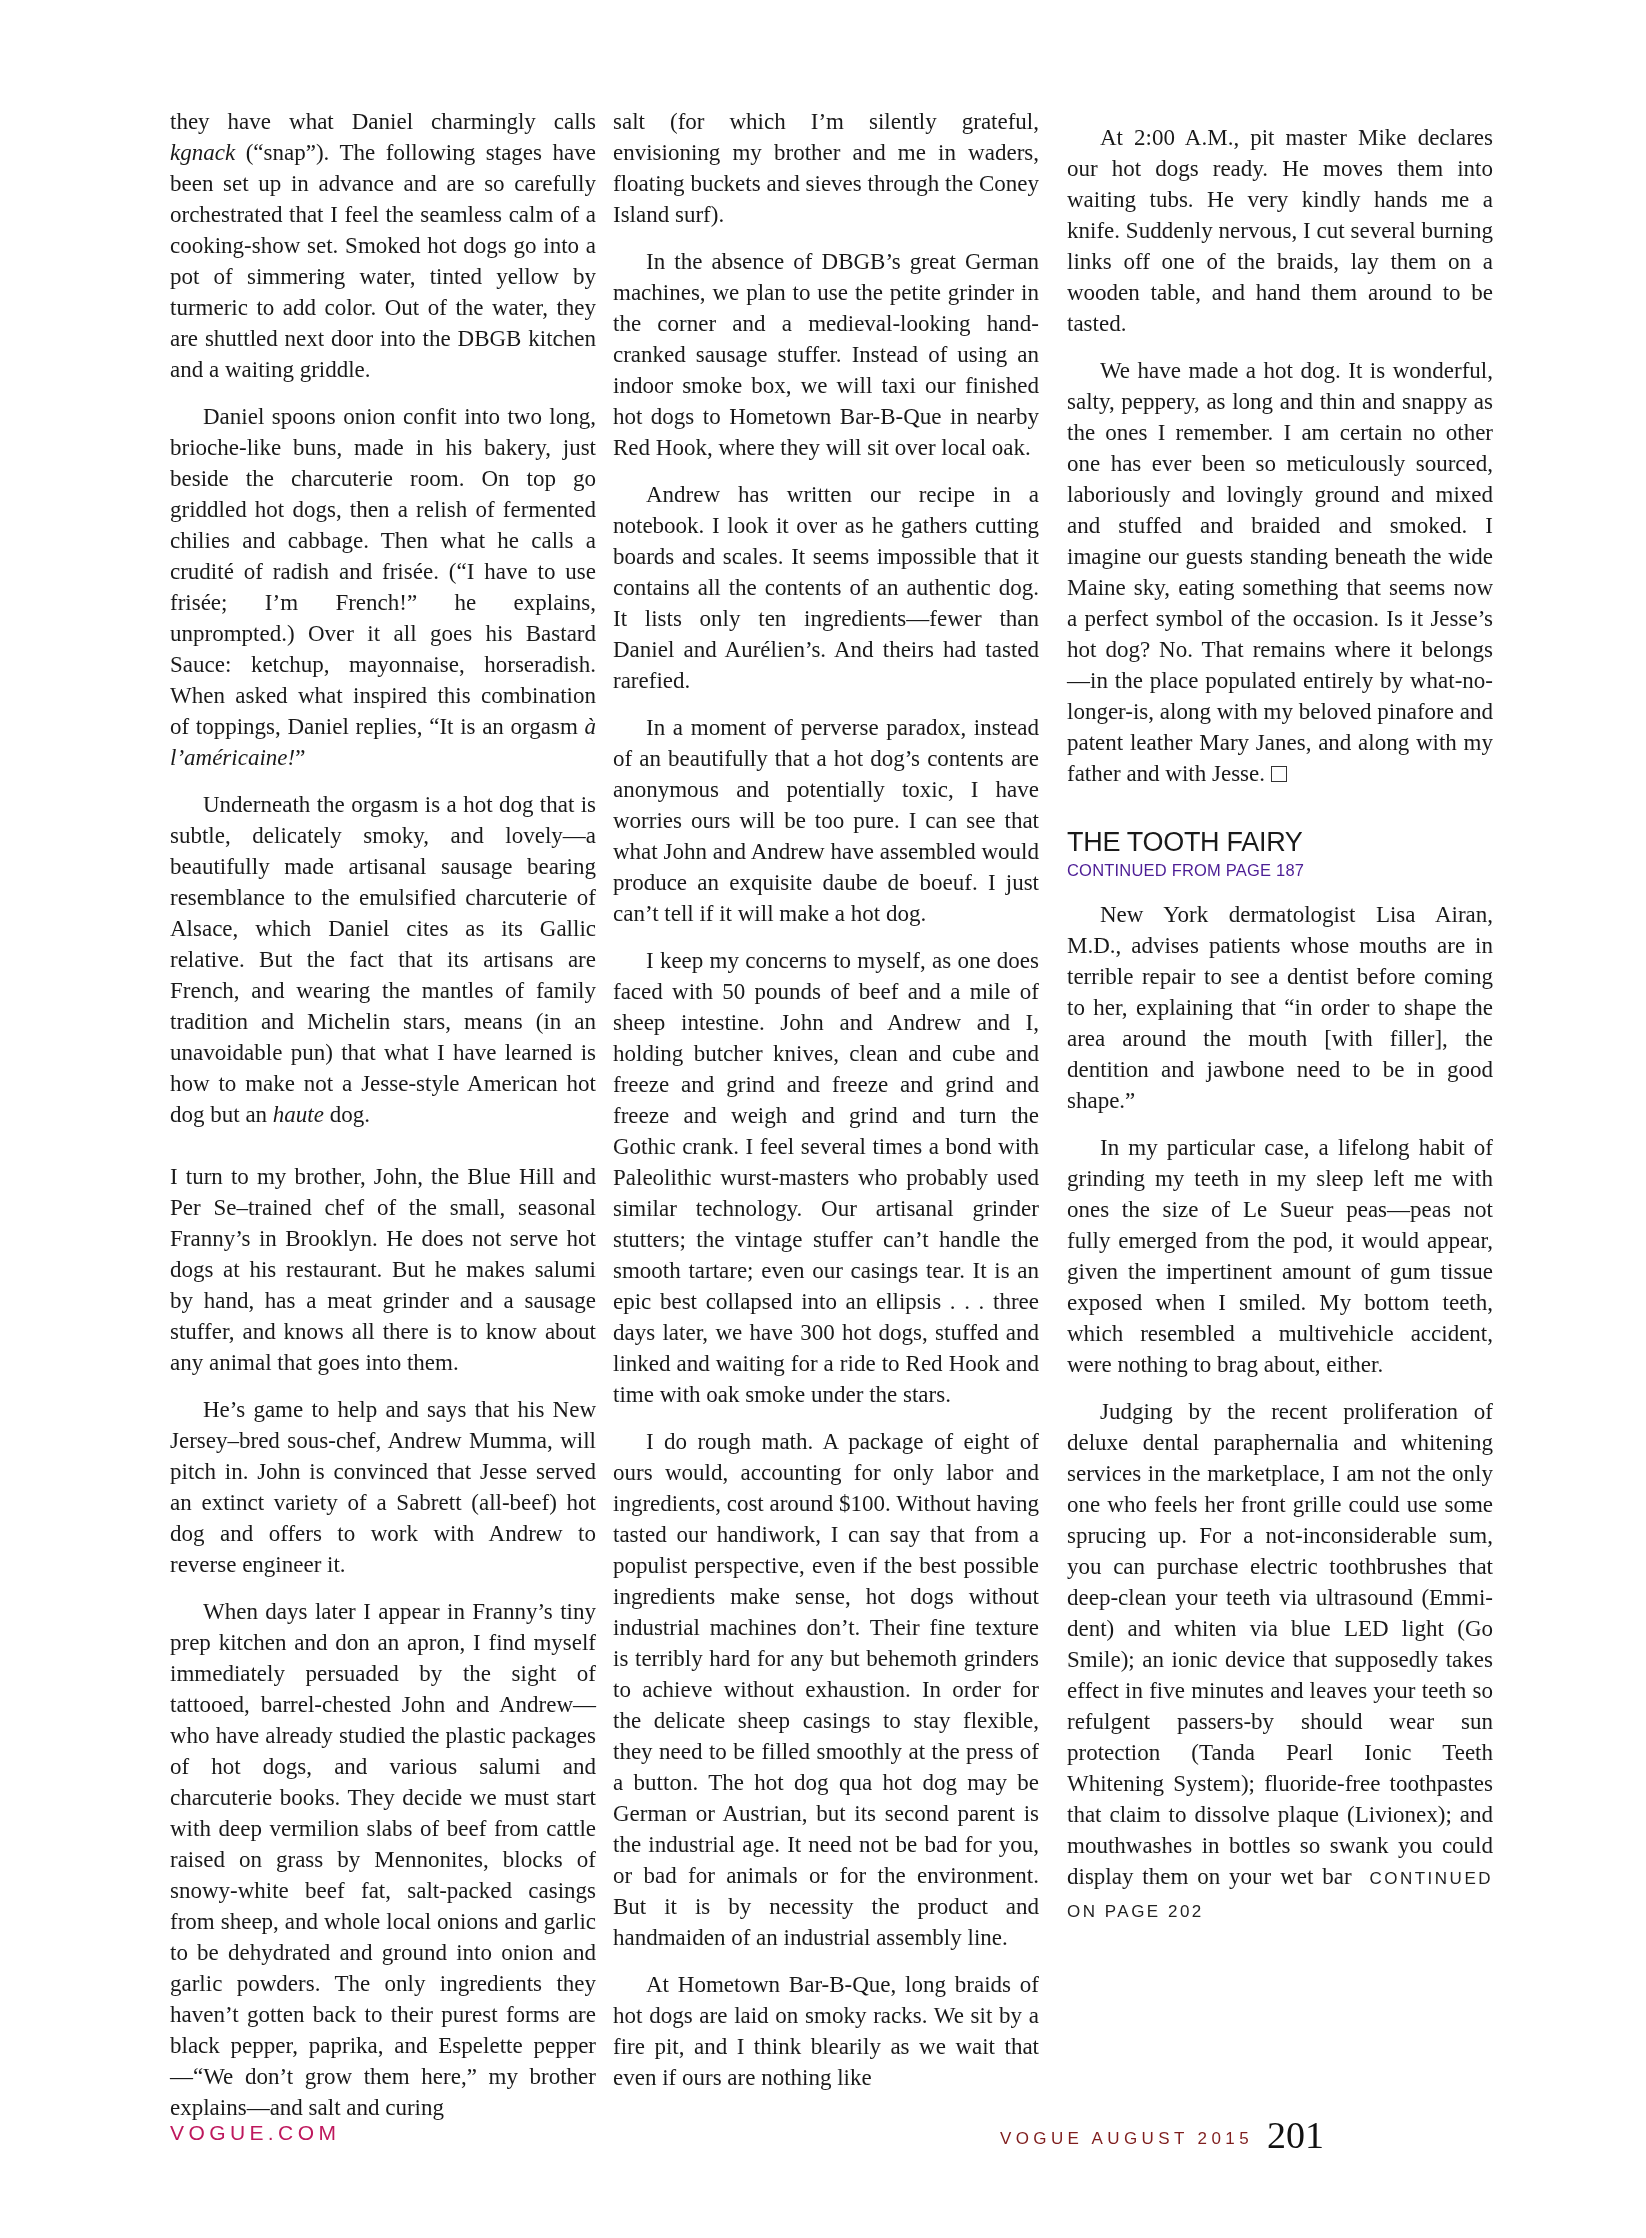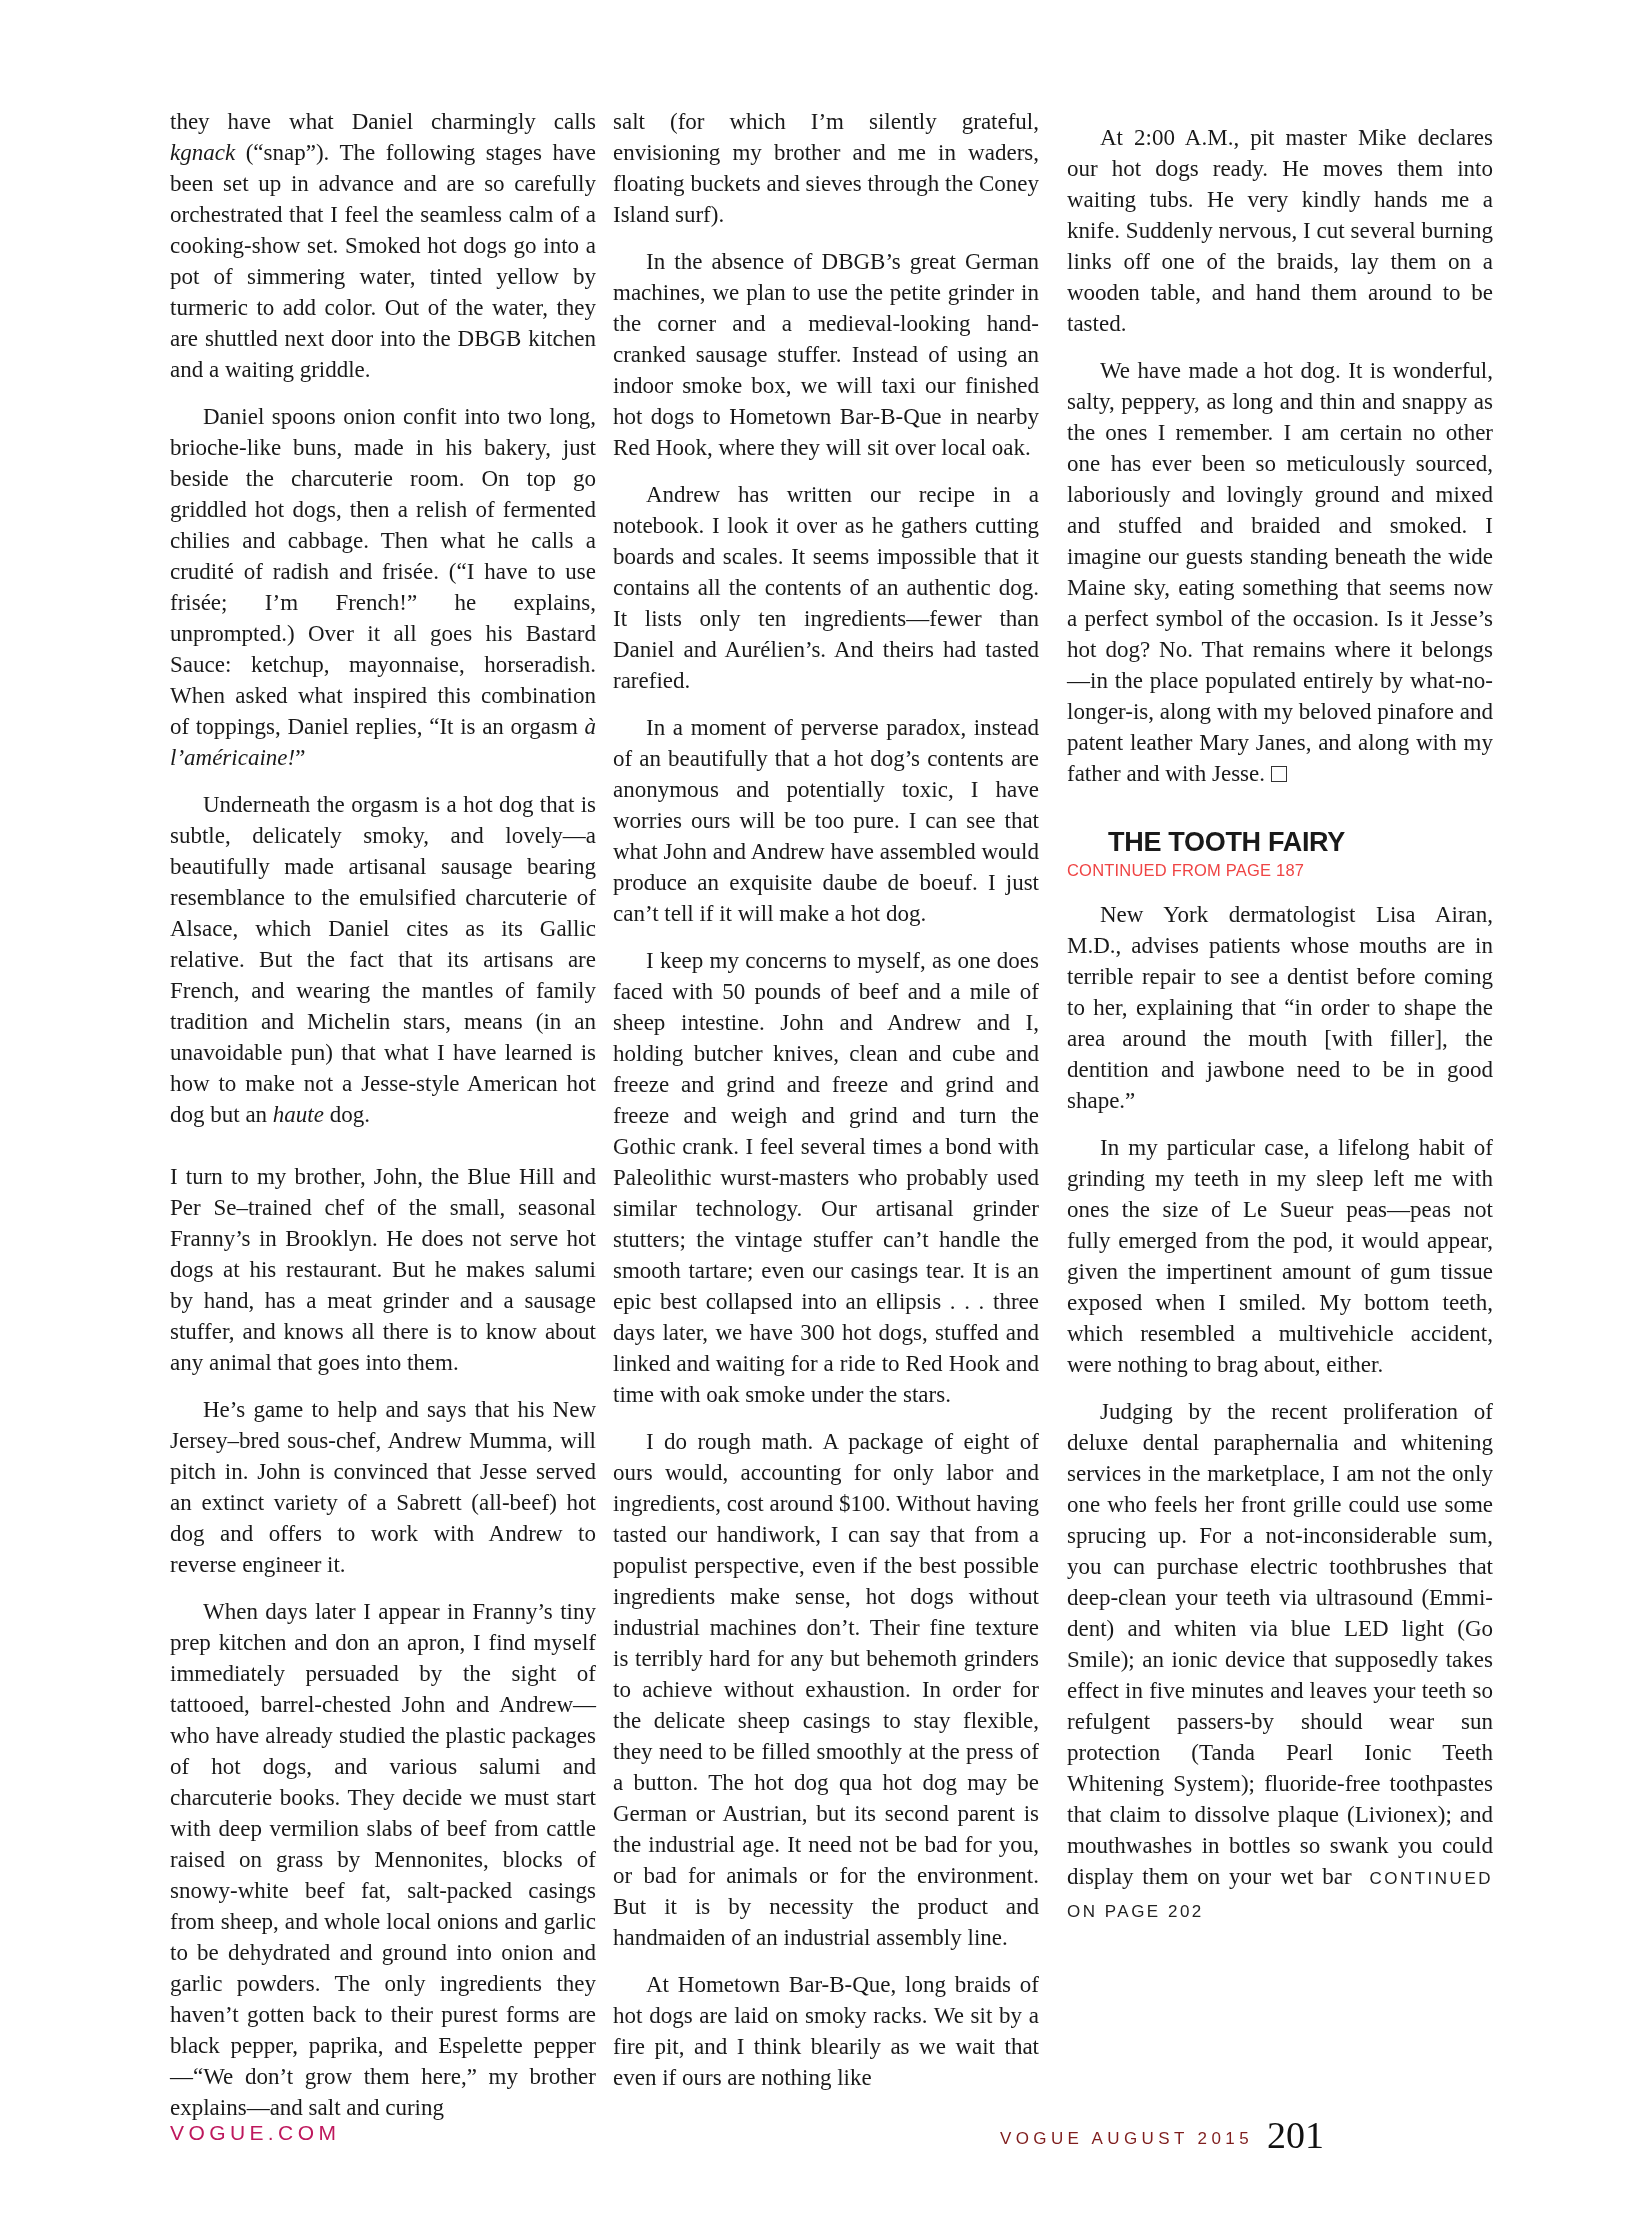--- a/index.html
+++ b/index.html
@@ -5,22 +5,22 @@
   html, body { margin:0; padding:0; background:#ffffff; }
   body { width:1646px; height:2239px; position:relative; overflow:hidden; color:#1a1a1a; }
   .page { position:absolute; left:0; top:0; width:1506px; height:2239px; }
   .col { position:absolute; top:106px; width:426px; font-family:"Liberation Serif", serif; font-size:23px; line-height:31px; text-align:justify; hyphens:auto; }
   .col1 { left:170px; }
   .col2 { left:613px; }
   .col3 { left:1067px; }
   .col p { margin:0; text-indent:0; }
   .col p.ind { text-indent:33px;margin-top:16px; }
   .col p.gap { margin-top:31px; }
-  .head { font-family:"Liberation Sans", sans-serif; font-weight:bold; font-size:27px; line-height:32px; margin-top:37px; letter-spacing:-0.3px;margin-left:41px; }
-  .sub { font-family:"Liberation Sans", sans-serif; font-size:16.5px; line-height:25px; letter-spacing:0.2px; color:#ef4444; }
+  .head { font-family:"Liberation Sans", sans-serif; font-weight:normal; font-size:27px; line-height:32px; margin-top:37px; letter-spacing:-0.3px; }
+  .sub { font-family:"Liberation Sans", sans-serif; font-size:16.5px; line-height:25px; letter-spacing:0.2px; color:#4c1d95; }
   .cont { font-family:"Liberation Sans", sans-serif; font-size:17px; letter-spacing:2.5px; color:#222; }
   .endmark { display:inline-block; width:14px; height:14px; border:1.3px solid #333; vertical-align:-1.3px; margin-left:6.3px; }
   .footer-left { position:absolute; left:170px; top:2121px; font-family:"Liberation Sans", sans-serif; font-size:21px; letter-spacing:4.4px; color:#be185d; }
   .footer-right { position:absolute; right:182px; top:2116px; display:flex; align-items:flex-end; gap:14px; }
   .footer-mag { font-family:"Liberation Sans", sans-serif; font-size:17px; letter-spacing:4.4px; color:#7f1d1d; padding-bottom:5px; }
   .footer-page { font-family:"Liberation Serif", serif; font-size:38px; line-height:38px; color:#111; }
 </style>
 </head>
 <body>
 

